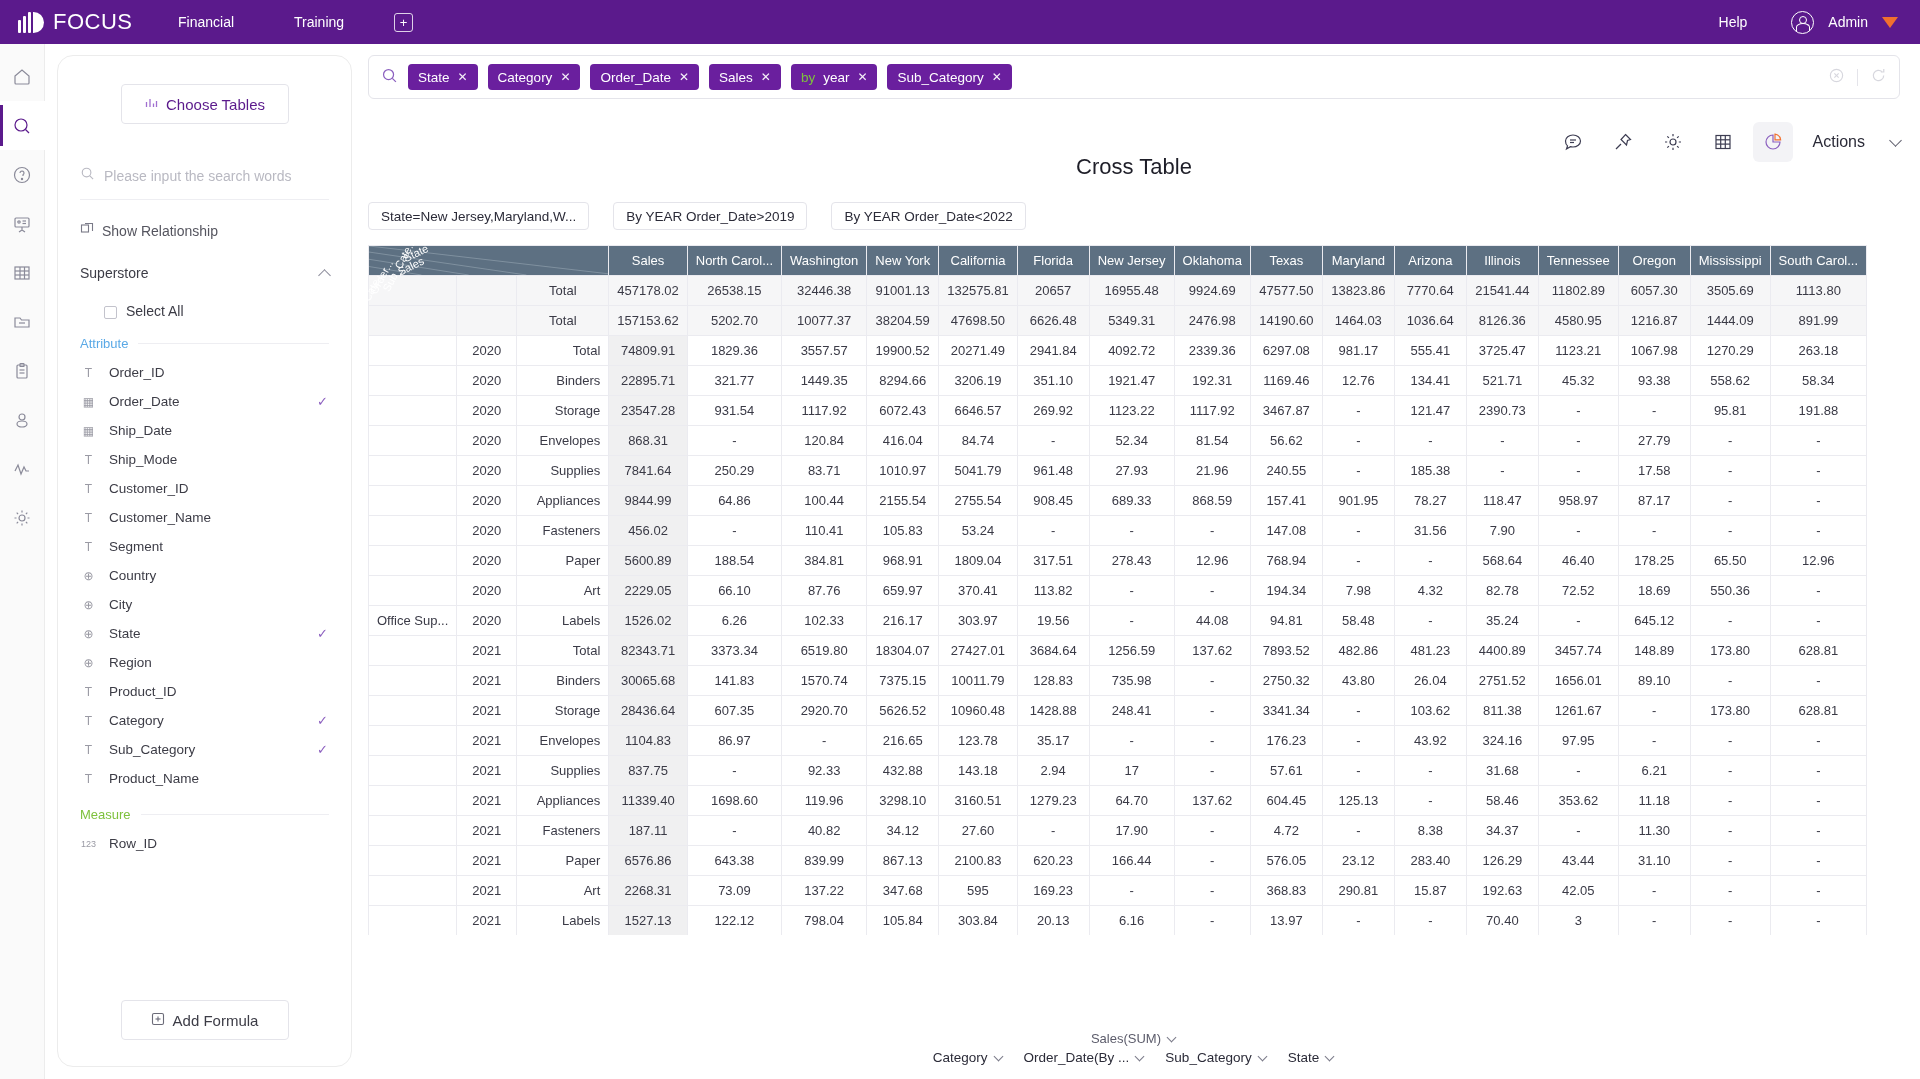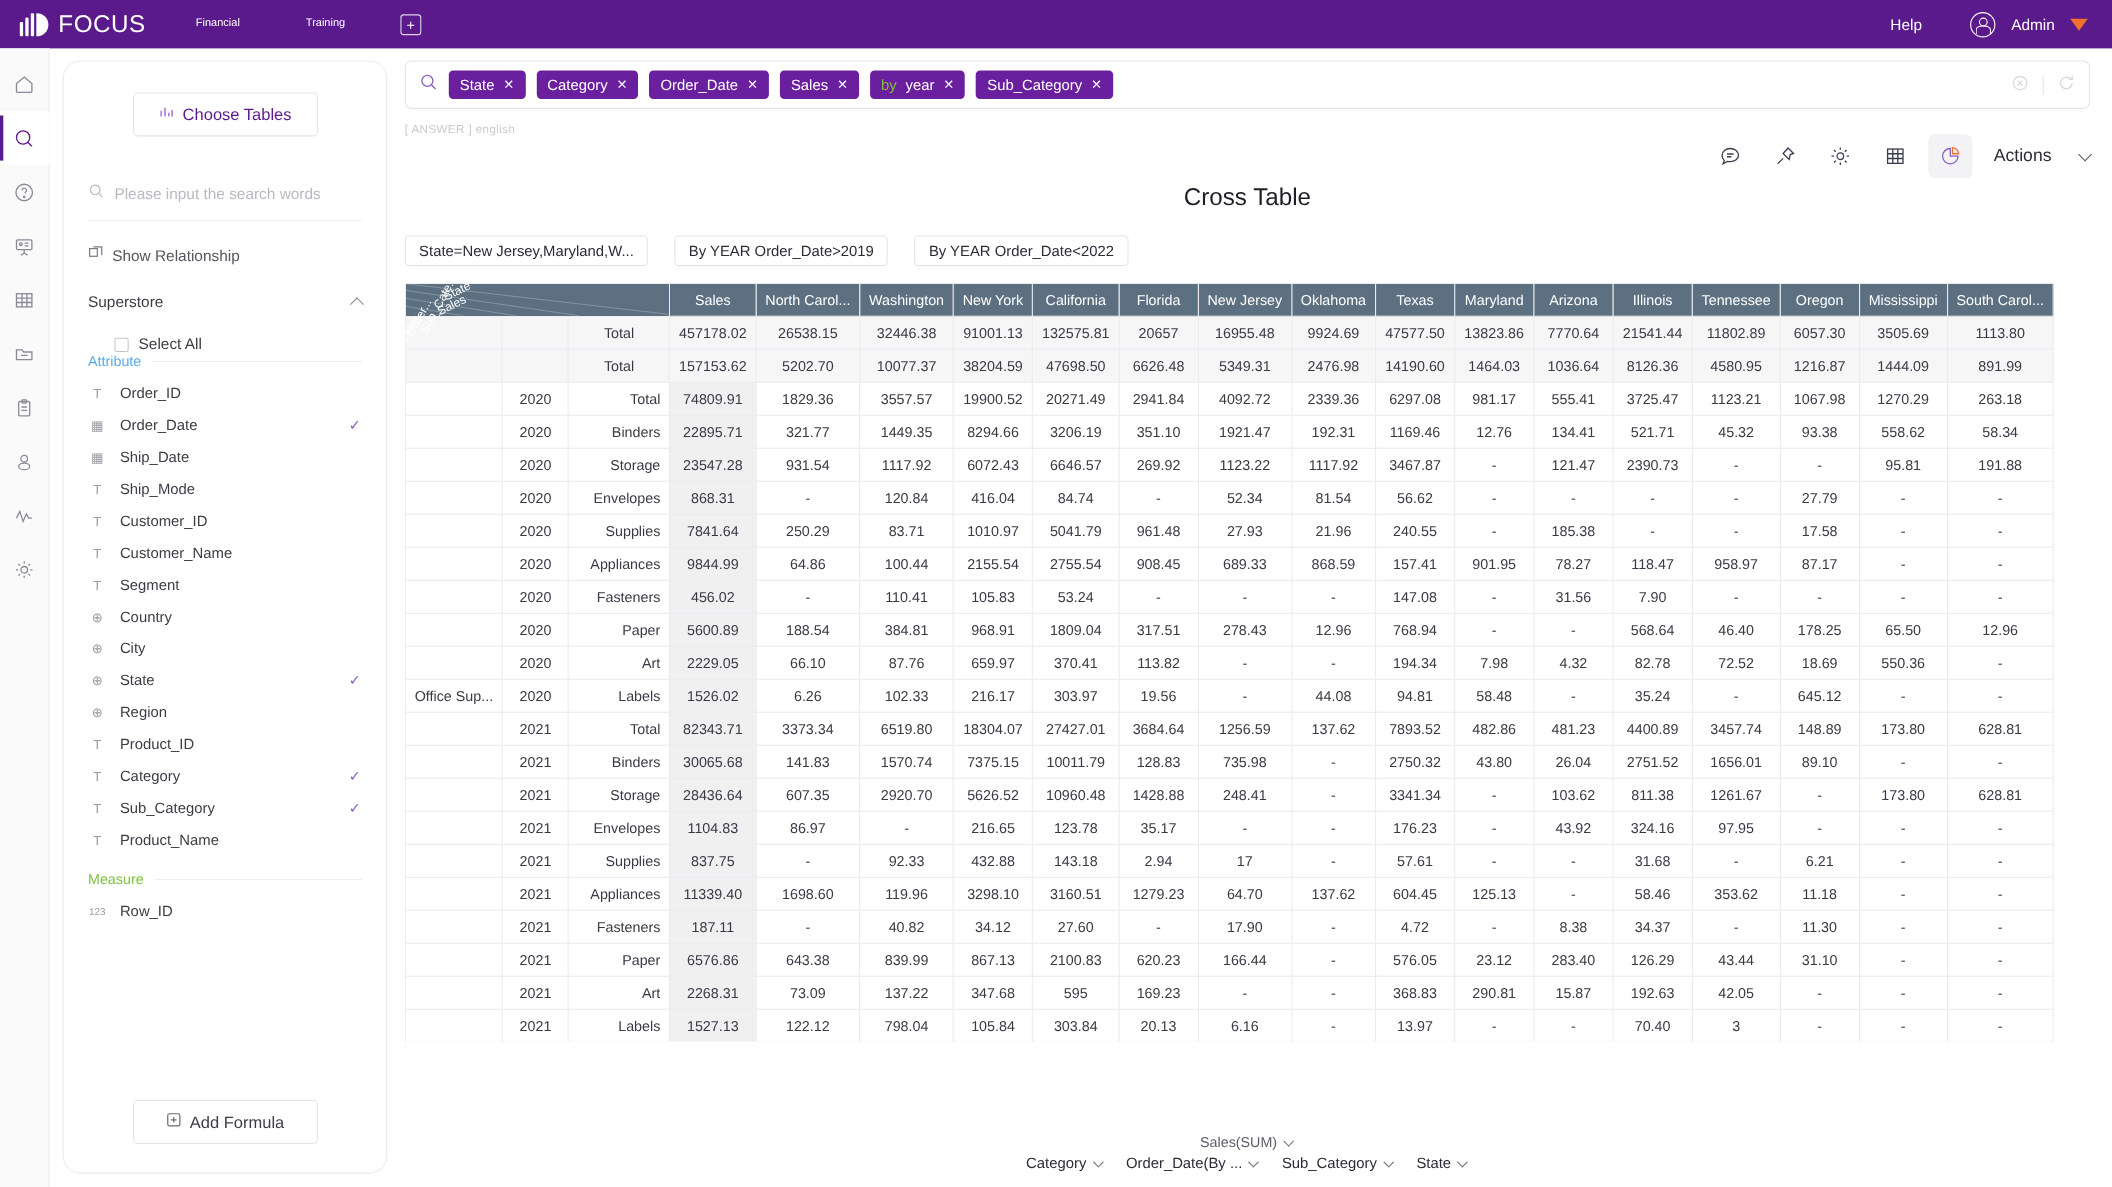--- a/index.html
+++ b/index.html
@@ -15,21 +15,21 @@
   }
   #brand { display: flex; align-items: center; gap: 9px; padding-left: 18px; width: 148px; }
   .logo-mark { display:flex; align-items:flex-end; gap:2px; height:22px; }
   .logo-mark i { display:block; width:3px; background:#fff; border-radius:1px; }
   .logo-mark i:nth-child(1){height:13px;} .logo-mark i:nth-child(2){height:17px;}
   .logo-mark i:nth-child(3){height:21px;}
   .logo-mark .half { width:11px; height:21px; background:#fff; border-radius:0 11px 11px 0; }
   #brand-text { font-size: 22px; letter-spacing: .5px; font-weight: 400; }
   .top-nav { display:flex; align-items:center; }
   .top-nav .nav-item {
-    font-size: 10px; padding: 0 30px; line-height: 44px; cursor: pointer; color:#fff;
+    font-size: 14px; padding: 0 30px; line-height: 44px; cursor: pointer; color:#fff;
   }
   #add-tab-btn {
     width: 19px; height: 19px; border: 1px solid rgba(255,255,255,.8); border-radius: 3px;
     display:flex; align-items:center; justify-content:center; font-size:13px; margin-left: 20px; cursor:pointer;
   }
   #top-right { position:absolute; right: 22px; display:flex; align-items:center; gap: 14px; font-size: 14px; }
   #help-link { cursor: pointer; margin-right: 30px; }
   .avatar-circle {
     width: 23px; height: 23px; border-radius: 50%; border: 1.5px solid #fff; position: relative;
   }
@@ -61,21 +61,21 @@
   #sidebar-search {
     margin: 42px 22px 0; display:flex; align-items:center; gap:9px; padding-bottom:14px;
     border-bottom:1px solid #eeeef2;
   }
   #sidebar-search .ph { color:#b9b9c2; font-size:14px; }
   #show-rel { margin: 22px 22px 0; display:flex; align-items:center; gap:8px; color:#55555f; font-size:14px; cursor:pointer; }
   #ds-row { margin: 26px 22px 0; display:flex; align-items:center; justify-content:space-between; font-size:14px; color:#3c3c46; cursor:pointer;}
   .chev-up { width:9px;height:9px;border-left:1.4px solid #8a8a99;border-top:1.4px solid #8a8a99;transform:rotate(45deg);margin-top:4px;}
   #select-all { margin: 22px 22px 0; display:flex; align-items:flex-end; gap:9px; font-size:14px; color:#3c3c46; cursor:pointer;padding-left:24px; }
   .cbox { width:13px;height:13px;border:1px solid #c3c3cc;border-radius:2px; }
-  .grp-head { margin: 1px 22px 0; display:flex; align-items:center; gap:10px; font-size:13px; }
+  .grp-head { margin: 17px 22px 0; display:flex; align-items:center; gap:10px; font-size:13px; }
   .grp-head .line { flex:1; height:1px; background:#eeeef2; }
   .grp-attr { color:#5aa9e6; } .grp-meas { color:#7ec13d; }
   .field { height:29px; margin:0 14px; padding:0 9px; display:flex; align-items:center; gap:13px; font-size:13.5px; color:#3c3c46; cursor:pointer; }
   .field .fi { width:15px; display:flex; justify-content:center; color:#9a9aa4; font-size:12px; }
   .field .ck { margin-left:auto; color:#8b5fbf; font-size:13px; }
   .fields { margin-top: 7px; }
   #add-formula {
     position:absolute; bottom:26px; left:50%; transform:translateX(-50%);
     width:168px; height:40px; border:1px solid #e4e4ea; border-radius:4px;
     display:flex; align-items:center; justify-content:center; gap:8px; color:#3c3c46; font-size:15px; cursor:pointer;
@@ -408,21 +408,20 @@
     <span>
       <svg width="17" height="17" viewBox="0 0 18 18" fill="none" stroke="#d7d7de" stroke-width="1.3">
           <path d="M14.5 9a5.5 5.5 0 11-1.7-4"></path>
           <path d="M14.6 2.2V5.3H11.5"></path>
         </svg>
     </span>
   </div>
 </div>
 
 <div id="content">
-  <div id="answer-tag">[ ANSWER ] english</div>
 
   <div id="toolbar">
     <div class="tb-btn">
       <svg width="22" height="22" viewBox="0 0 22 22">
           <path d="M3.5 10c0-3.3 3.4-6 7.5-6s7.5 2.7 7.5 6-3.4 6-7.5 6c-.9 0-1.8-.1-2.6-.3L4.5 18l1-3.1C4.1 13.7 3.5 11.9 3.5 10z"></path>
           <line x1="8" y1="9" x2="14" y2="9"></line>
           <line x1="8" y1="11.5" x2="12" y2="11.5"></line>
         </svg>
     </div>
     <div class="tb-btn">

